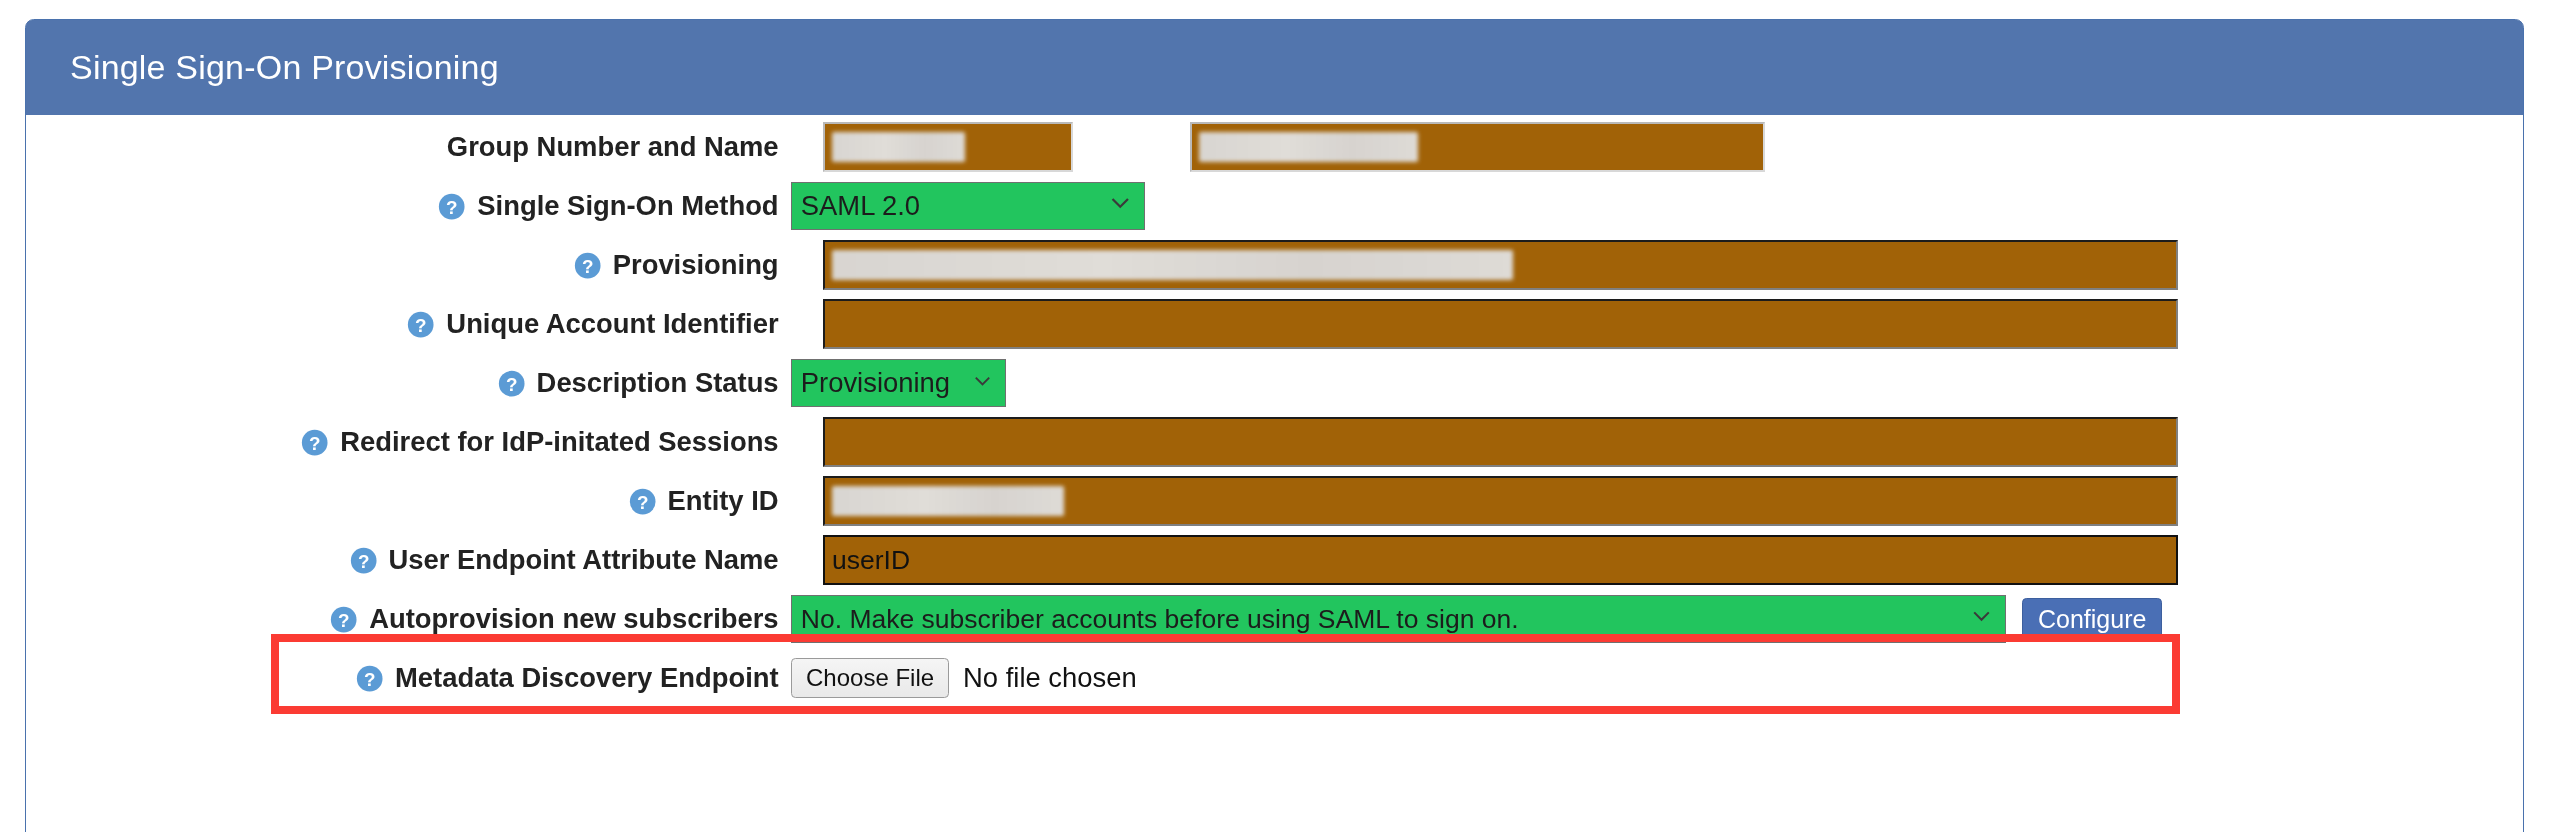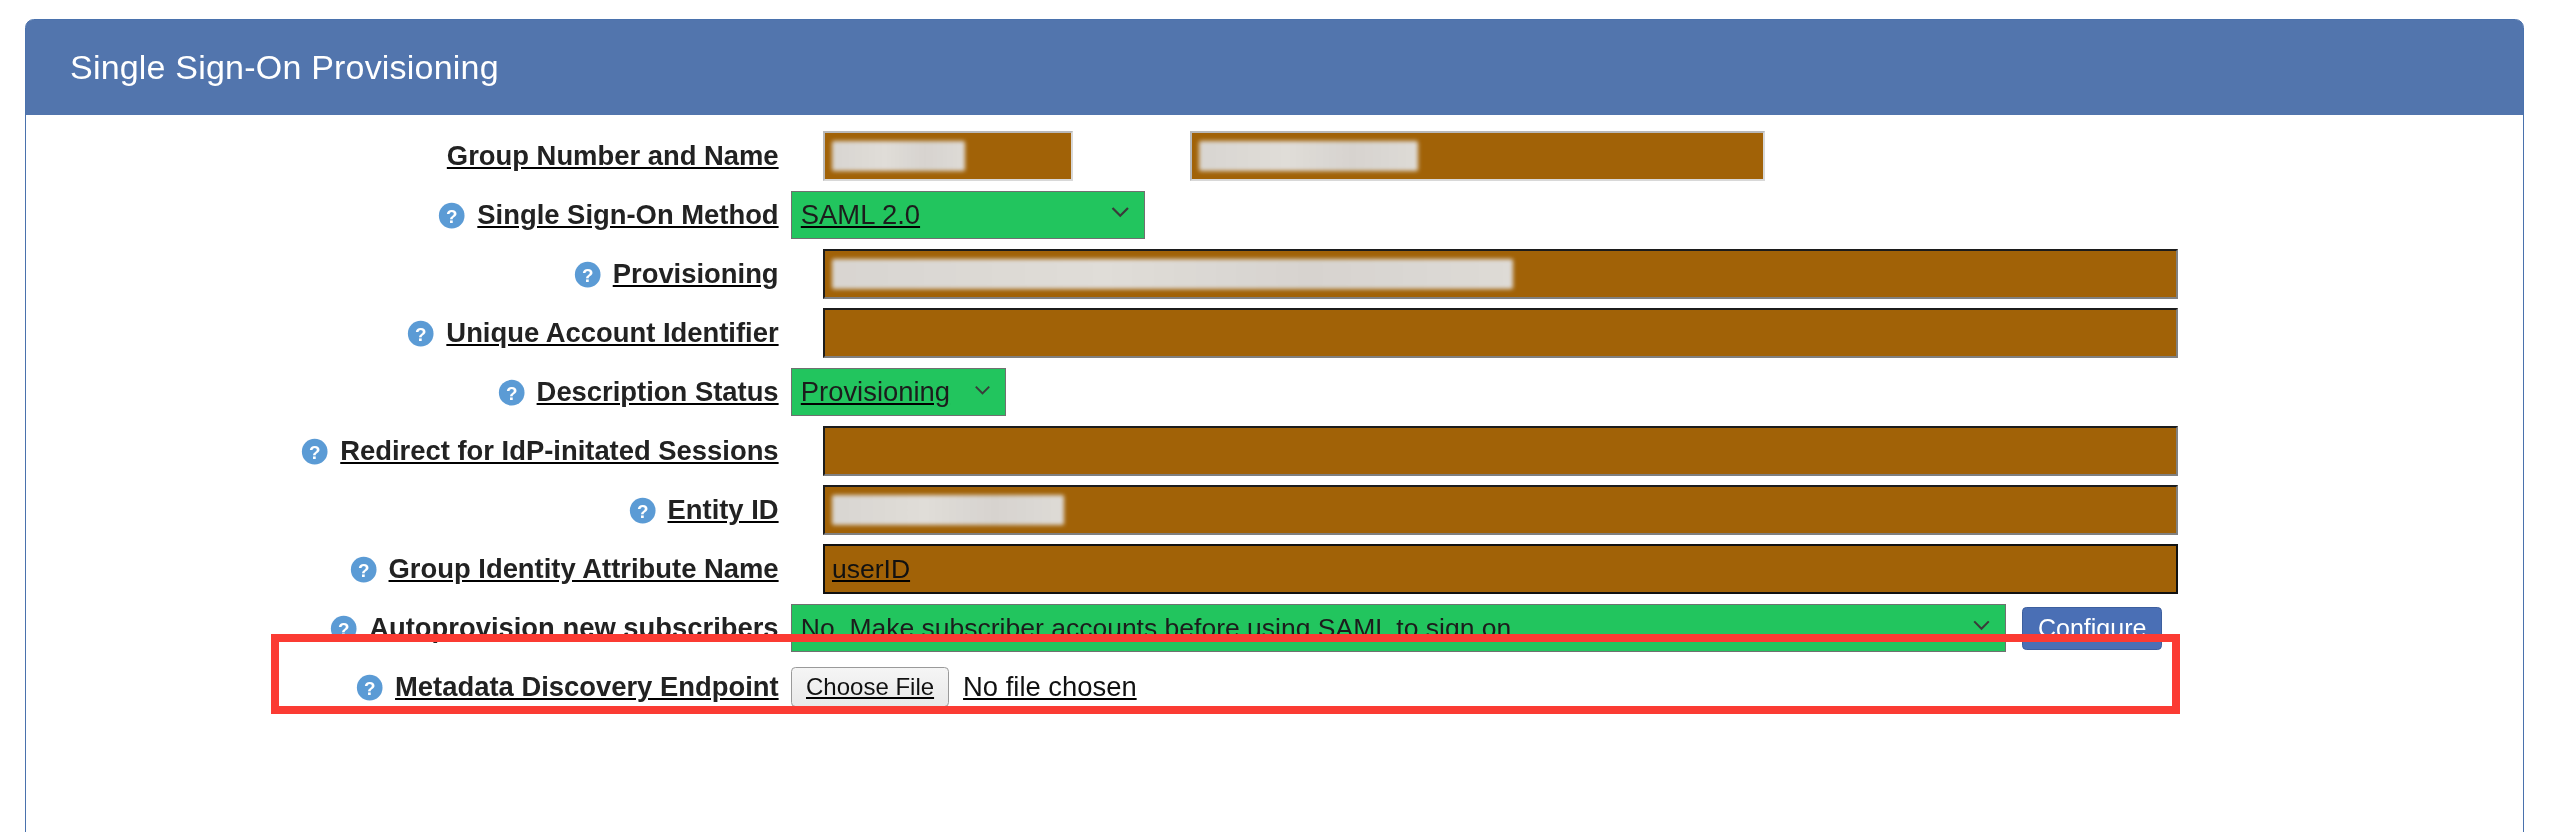--- a/index.html
+++ b/index.html
@@ -38,22 +38,21 @@
   #panel-title {
     color: #ffffff;
     font-size: 34px;
     font-weight: 400;
     letter-spacing: 0.2px;
     white-space: nowrap;
   }
 
   #panel-body {
     position: relative;
-    padding-top: 12px;
-    text-decoration: underline;
+    padding-top: 3px;
   }
 
   
   .row {
     display: flex;
     align-items: center;
     height: 59px;
     position: relative;
   }
   .label-cell {
@@ -315,21 +314,21 @@
     </div>
 
     <div class="row highlighted">
       <div class="label-cell">
         <span class="help-icon">
           <svg viewBox="0 0 32 32" width="27.4" height="27.4" aria-hidden="true">
             <circle cx="16" cy="16" r="15" fill="#5b9bd5"></circle>
             <text x="16" y="24" font-size="22" font-family="Liberation Sans, sans-serif" font-weight="bold" fill="#ffffff" text-anchor="middle">?</text>
           </svg>
         </span>
-        <span class="label-text">Group Identity Attribute Name</span>
+        <span class="label-text">User Endpoint Attribute Name</span>
       </div>
       <div class="text-input wide">
         <span>userID</span>
       </div>
     </div>
 
     <div class="row">
       <div class="label-cell">
         <span class="help-icon">
           <svg viewBox="0 0 32 32" width="27.4" height="27.4" aria-hidden="true">

